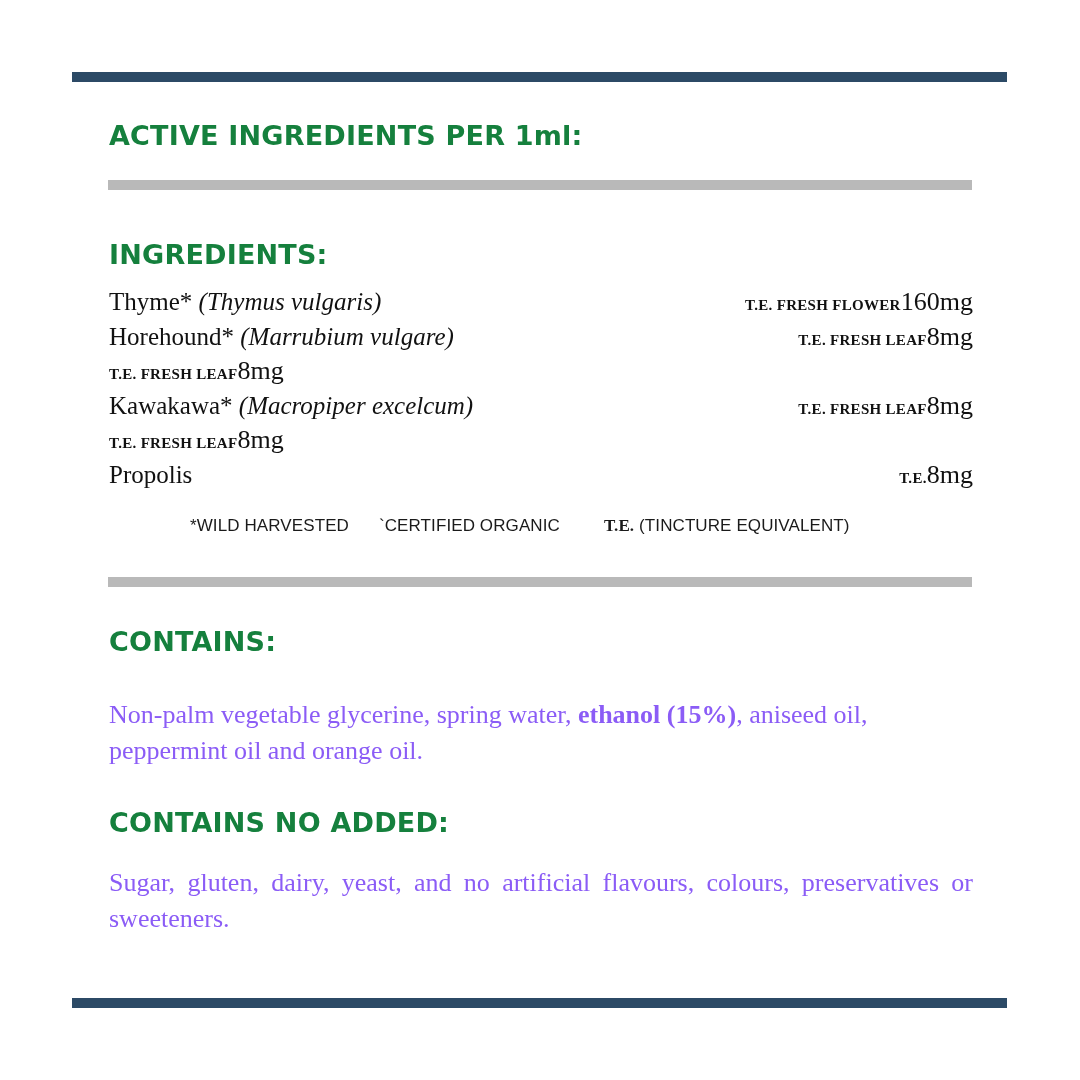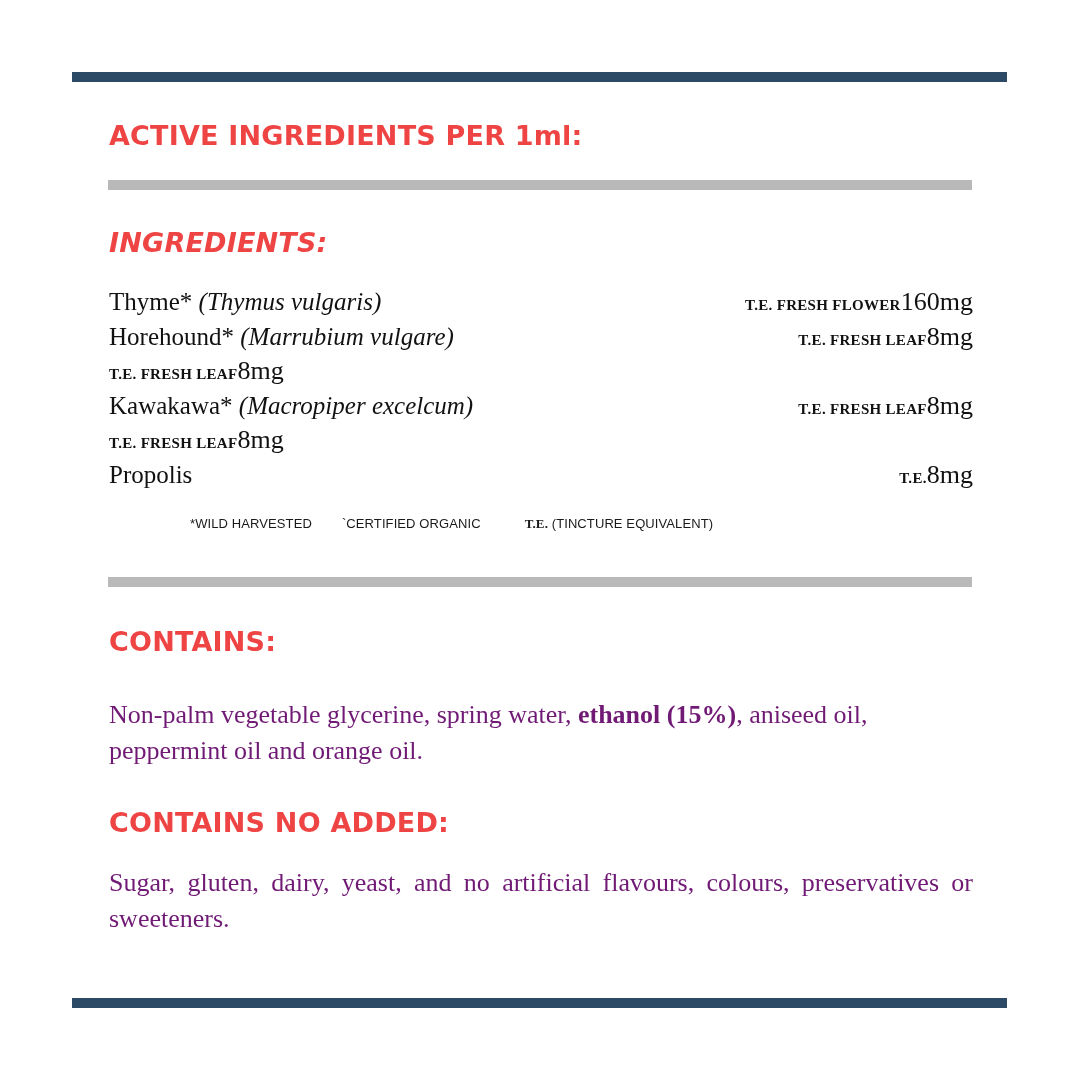--- a/index.html
+++ b/index.html
@@ -6,59 +6,59 @@
     body {
       width: 1080px; height: 1080px; background: #ffffff; position: relative; overflow: hidden;
       color: #111111;
     }
     .bar { position: absolute; }
     .navy { background: #2c4a66; height: 10px; left: 72px; width: 935px; }
     .gray { background: #b9b9b9; height: 10px; left: 108px; width: 864px; }
     .heading {
       position: absolute; left: 109px;
       font-family: "DejaVu Sans", sans-serif; font-weight: bold;
-      font-size: 27px; letter-spacing: 0.2px; color: #ef4444; margin: 0;
+      font-size: 27px; letter-spacing: 0.2px; color: #15803d; margin: 0;
     }
     .ing-list { position: absolute; left: 109px; top: 285px; width: 864px; }
     .ing-row {
       display: flex; justify-content: space-between; align-items: baseline;
       height: 34.6px; font-family: "DejaVu Serif", serif; font-size: 22px; line-height: 34.6px;
     }
     .ing-name { font-family: "Liberation Serif", serif; font-size: 25px; }
     .ing-latin { font-style: italic; }
     .ing-right { display: flex; align-items: baseline; }
     .ing-basis { font-family: "Liberation Serif", serif; font-weight: bold; font-size: 15px; letter-spacing: 0.3px; }
     .ing-amt { font-family: "Liberation Serif", serif; font-size: 26px; }
     .legend {
       position: absolute; top: 516px; left: 190px; width: 700px;
-      display: flex; font-family: "Liberation Sans", sans-serif; font-size: 13px; color: #1a1a1a;
+      display: flex; font-family: "Liberation Sans", sans-serif; font-size: 17px; color: #1a1a1a;
       letter-spacing: 0.1px;
     }
     .legend span { white-space: nowrap; }
     .legend .l1 { margin-right: 30px; }
     .legend .l2 { margin-right: 44px; text-align: right; }
     .legend .te-abbr { font-family: "Liberation Serif", serif; font-weight: bold; }
     .para {
       position: absolute; left: 109px; width: 864px;
-      font-family: "Liberation Serif", serif; font-size: 26px; line-height: 36px; color: #701a75;
+      font-family: "Liberation Serif", serif; font-size: 26px; line-height: 36px; color: #8b5cf6;
       margin: 0;
     }
     .para.justify { text-align: justify; }
     .bold { font-weight: bold; }
   </style>
 </head>
 <body>
 
 <div class="bar navy" style="top:72px;"></div>
 
 <h2 class="heading" style="top:120px;">ACTIVE INGREDIENTS PER 1ml:</h2>
 
 <div class="bar gray" style="top:180px;"></div>
 
-<h2 class="heading" style="top:227px;font-style:italic;">INGREDIENTS:</h2>
+<h2 class="heading" style="top:239px;">INGREDIENTS:</h2>
 
 <div class="ing-list">
   <div class="ing-row">
     <span class="ing-name"><span>Thyme*</span> <span class="ing-latin">(Thymus vulgaris)</span></span>
     <span class="ing-right">
         <span class="ing-basis">T.E. FRESH FLOWER</span>
         <span class="ing-amt">160mg</span>
       </span>
   </div>
   <div class="ing-row">

